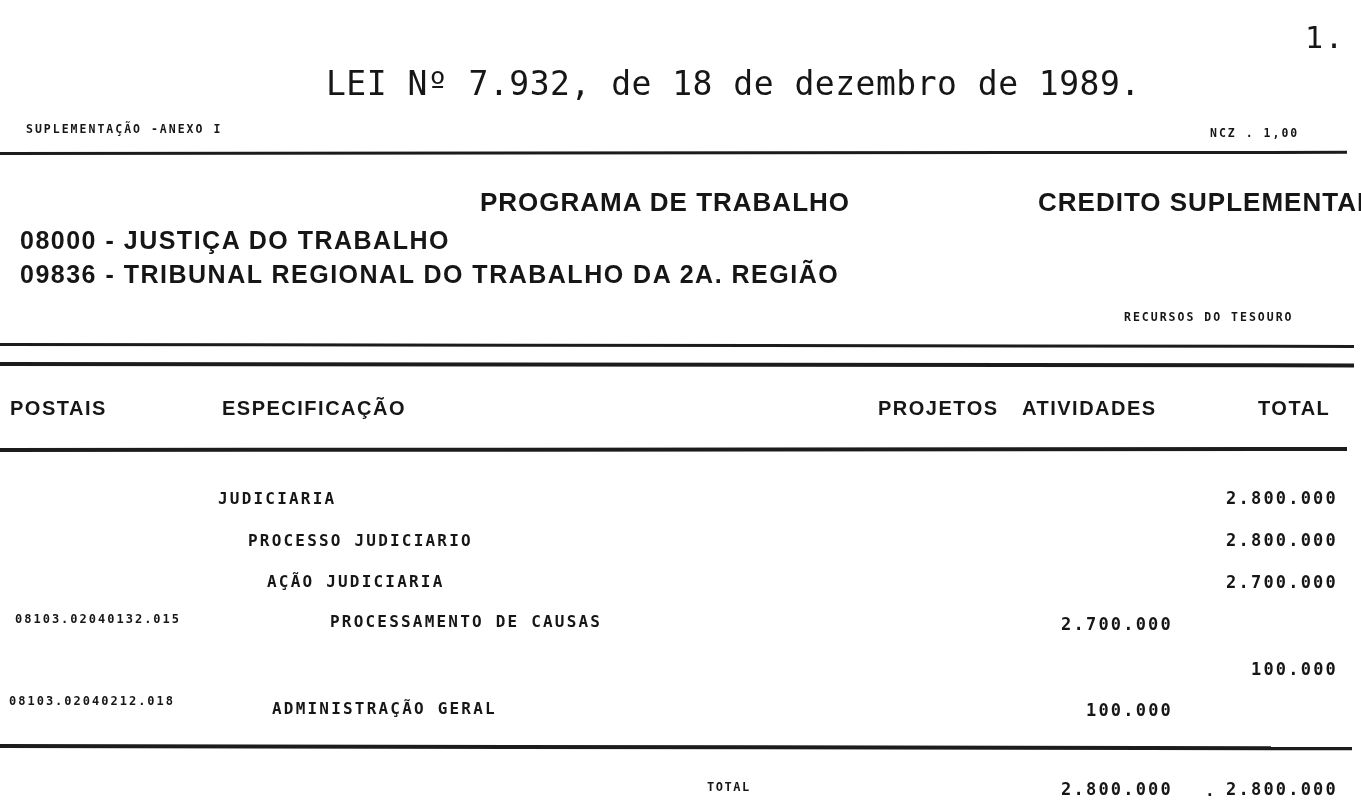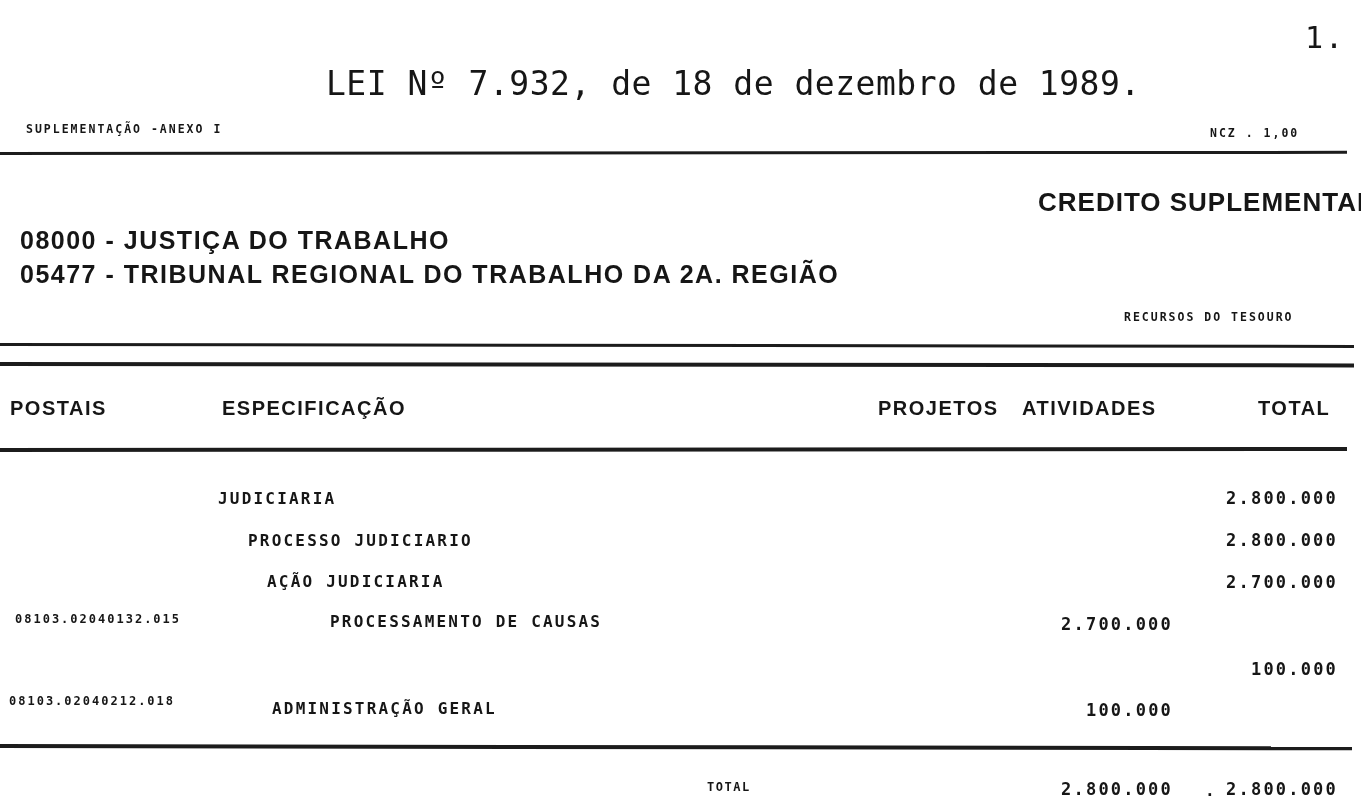--- a/index.html
+++ b/index.html
@@ -29,23 +29,24 @@
 
 <div class="page">
 
   <div class="abs page-num" style="left:1305px;top:20px;">1.</div>
   <div class="abs doc-title" style="left:326px;top:64px;">LEI Nº 7.932, de 18 de dezembro de 1989.</div>
   <div class="abs tiny" style="left:26px;top:122px;">SUPLEMENTAÇÃO -ANEXO I</div>
   <div class="abs tiny" style="left:1210px;top:126px;">NCZ . 1,00</div>
 
   <div class="rule" style="left:0;top:152px;width:1347px;height:3px;transform:rotate(-0.05deg);"></div>
 
+  <div class="abs htitle" style="left:480px;top:187px;">PROGRAMA DE TRABALHO</div>
   <div class="abs htitle" style="left:1038px;top:187px;">CREDITO SUPLEMENTAR</div>
   <div class="abs org" style="left:20px;top:226px;">08000 - JUSTIÇA DO TRABALHO</div>
-  <div class="abs org" style="left:20px;top:260px;">05477 - TRIBUNAL REGIONAL DO TRABALHO DA 2A. REGIÃO</div>
+  <div class="abs org" style="left:20px;top:260px;">09836 - TRIBUNAL REGIONAL DO TRABALHO DA 2A. REGIÃO</div>
   <div class="abs tiny" style="left:1124px;top:310px;">RECURSOS DO TESOURO</div>
 
   <div class="rule" style="left:0;top:343px;width:1354px;height:3px;transform:rotate(0.08deg);"></div>
   <div class="rule" style="left:0;top:362px;width:1354px;height:4px;transform:rotate(0.06deg);"></div>
 
   <div class="abs colhead" style="left:10px;top:397px;">POSTAIS</div>
   <div class="abs colhead" style="left:222px;top:397px;">ESPECIFICAÇÃO</div>
   <div class="abs colhead" style="left:878px;top:397px;">PROJETOS</div>
   <div class="abs colhead" style="left:1022px;top:397px;">ATIVIDADES</div>
   <div class="abs colhead" style="left:1258px;top:397px;">TOTAL</div>

